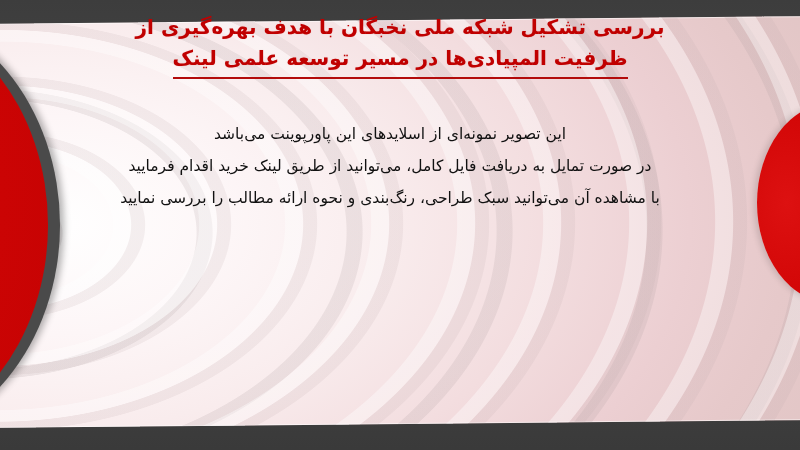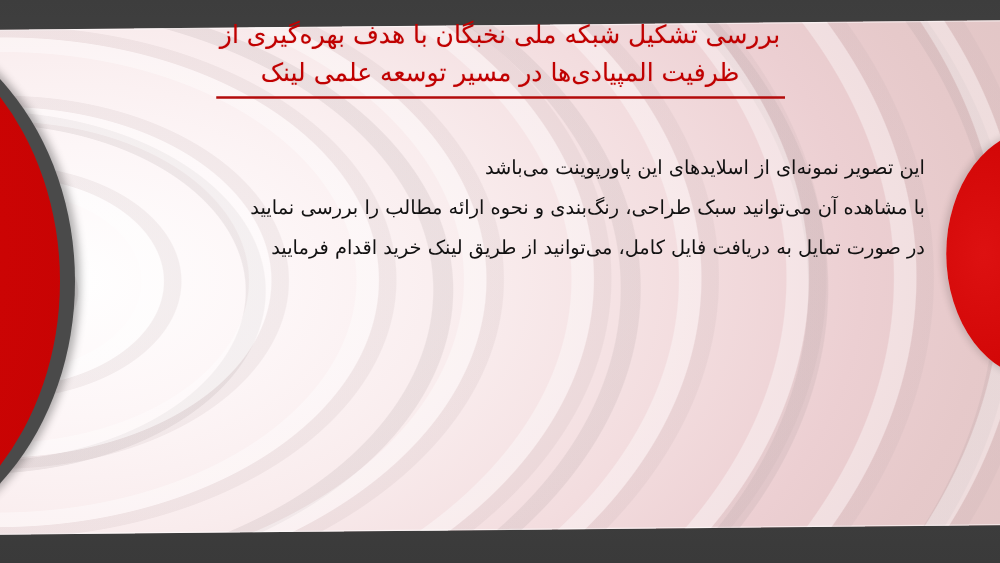--- a/index.html
+++ b/index.html
@@ -109,39 +109,39 @@
   .title-block {
     position: absolute;
     top: 12px;
     left: 0;
     right: 0;
     text-align: center;
   }
   .title-line {
     color: #c00000;
     font-size: 20px;
-    font-weight: 400;
+    font-weight: 700;
     line-height: 31px;
     letter-spacing: 0;
     direction: rtl;
     text-shadow: 0 0 1px rgba(192,0,0,0.25);
   }
   .title-rule {
     width: 455px;
     height: 0;
     margin: 3px auto 0 auto;
     border-top: 2px solid #b30b0b;
   }
 
   .body-block {
     position: absolute;
     top: 118px;
     left: 40px;
     right: 60px;
-    text-align: right;
+    text-align: center;
     direction: rtl;
   }
   .body-line {
     color: #111111;
     font-size: 15.5px;
     font-weight: 400;
     line-height: 32px;
     direction: rtl;
     white-space: nowrap;
   }
@@ -163,18 +163,18 @@
   <div class="content">
 
     <div class="title-block">
       <div class="title-line">بررسی تشکیل شبکه ملی نخبگان با هدف بهره‌گیری از</div>
       <div class="title-line">ظرفیت المپیادی‌ها در مسیر توسعه علمی لینک</div>
       <div class="title-rule"></div>
     </div>
 
     <div class="body-block">
       <div class="body-line">این تصویر نمونه‌ای از اسلایدهای این پاورپوینت می‌باشد</div>
+      <div class="body-line">در صورت تمایل به دریافت فایل کامل، می‌توانید از طریق لینک خرید اقدام فرمایید</div>
       <div class="body-line">با مشاهده آن می‌توانید سبک طراحی، رنگ‌بندی و نحوه ارائه مطالب را بررسی نمایید</div>
-      <div class="body-line">در صورت تمایل به دریافت فایل کامل، می‌توانید از طریق لینک خرید اقدام فرمایید</div>
     </div>
 
   </div>
 </div>
 
 </body></html>

